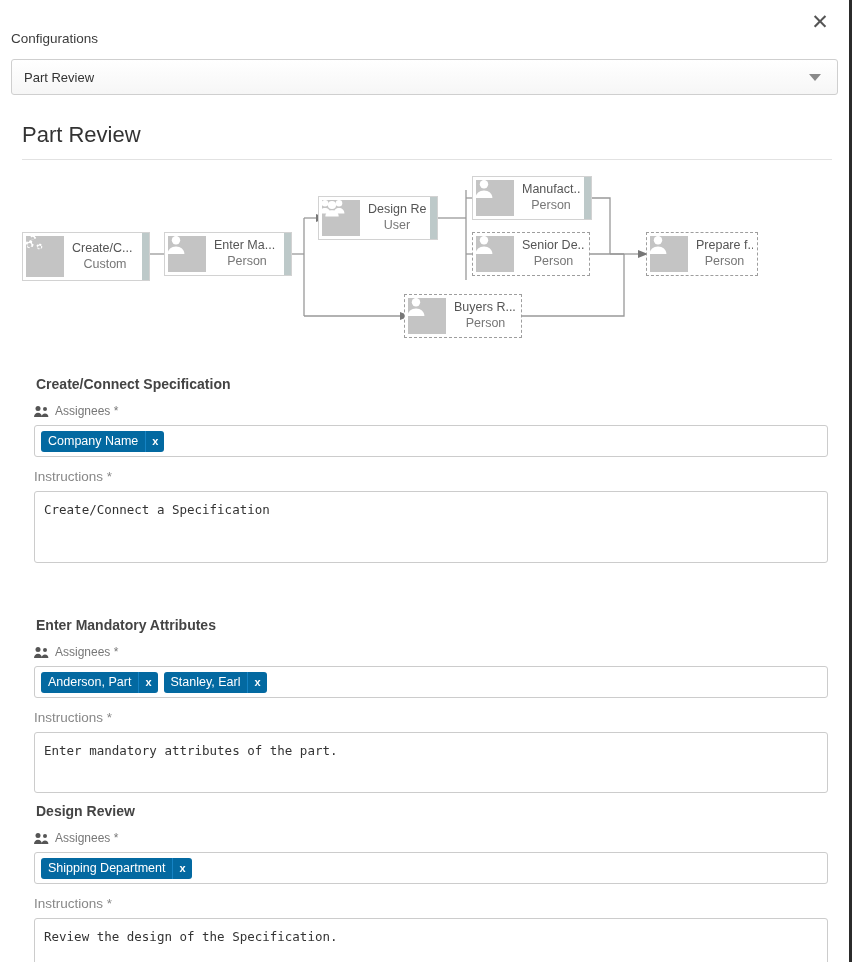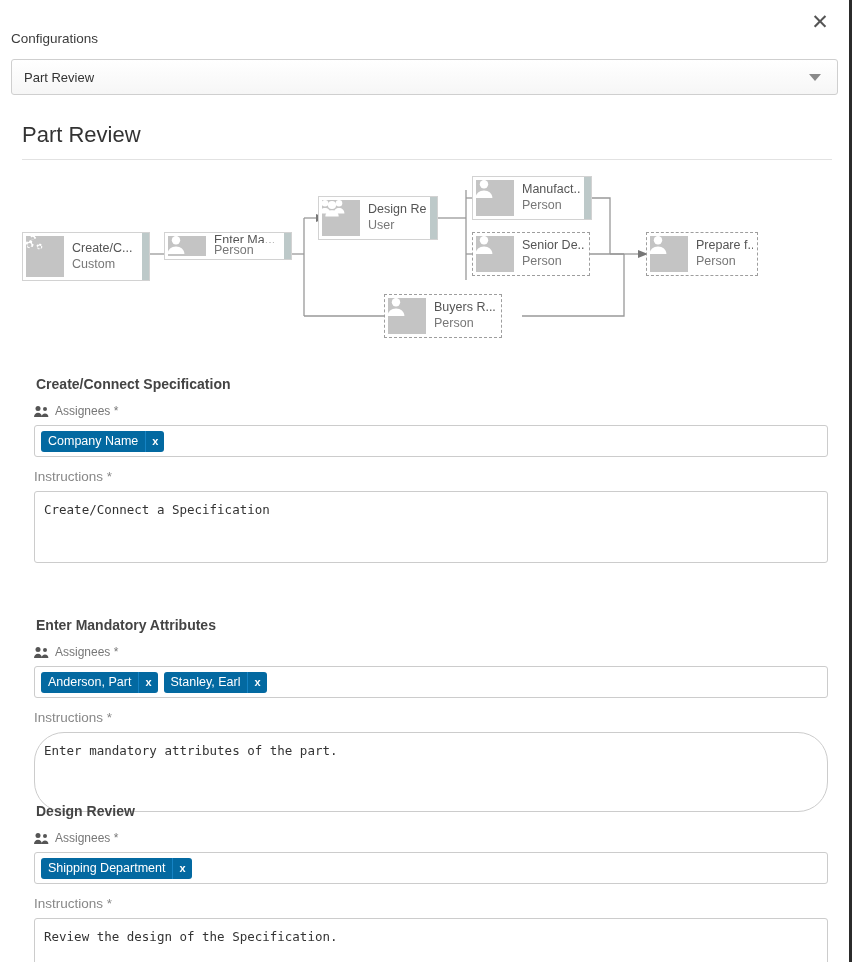--- a/index.html
+++ b/index.html
@@ -87,20 +87,21 @@
     display: flex; flex-direction: column; justify-content: center;
     padding-left: 8px; padding-right: 4px;
   }
   .node .n-name {
     font-size: 12.5px; color: #555; white-space: nowrap;
     overflow: hidden; line-height: 1.25;
   }
   .node .n-type {
     font-size: 12.5px; color: #777; white-space: nowrap;
     line-height: 1.25;
+    text-align: center;
   }
   .node .accent {
     width: 7px; flex: 0 0 7px; background: #bdc9c9;
   }
 
   
   .section { position: absolute; left: 0; width: 852px; }
   .sec-title {
     font-size: 14px; font-weight: bold; color: #444;
     margin-left: 36px;
@@ -217,21 +218,21 @@
           <circle cx="16.6" cy="14" r="1.6" fill="#c4c4c4"></circle>
         </svg>
       </div>
       <div class="txt">
         <div class="n-name">Create/C...</div>
         <div class="n-type">Custom</div>
       </div>
       <div class="accent"></div>
     </div>
 
-    <div class="node solid" style="left:164px; top:70px; width:128px; height:28px;">
+    <div class="node solid" style="left:164px; top:70px; width:128px; height:44px;">
       <div class="thumb">
         <svg width="22" height="22" viewBox="0 0 22 22" fill="#ffffff">
           <circle cx="11" cy="7.2" r="4.2"></circle>
           <path d="M2.6 21c0-4.7 3.8-7.6 8.4-7.6s8.4 2.9 8.4 7.6z"></path>
         </svg>
       </div>
       <div class="txt">
         <div class="n-name">Enter Ma...</div>
         <div class="n-type">Person</div>
       </div>
@@ -276,21 +277,21 @@
           <circle cx="11" cy="7.2" r="4.2"></circle>
           <path d="M2.6 21c0-4.7 3.8-7.6 8.4-7.6s8.4 2.9 8.4 7.6z"></path>
         </svg>
       </div>
       <div class="txt">
         <div class="n-name">Senior De...</div>
         <div class="n-type">Person</div>
       </div>
     </div>
 
-    <div class="node dashed" style="left:384px; top:132px; width:118px; height:44px;">
+    <div class="node dashed" style="left:404px; top:132px; width:118px; height:44px;">
       <div class="thumb">
         <svg width="22" height="22" viewBox="0 0 22 22" fill="#ffffff">
           <circle cx="11" cy="7.2" r="4.2"></circle>
           <path d="M2.6 21c0-4.7 3.8-7.6 8.4-7.6s8.4 2.9 8.4 7.6z"></path>
         </svg>
       </div>
       <div class="txt">
         <div class="n-name">Buyers R...</div>
         <div class="n-type">Person</div>
       </div>
@@ -350,21 +351,21 @@
       <span class="tag">
         <span class="t-label">Anderson, Part</span>
         <span class="t-x">x</span>
       </span>
       <span class="tag">
         <span class="t-label">Stanley, Earl</span>
         <span class="t-x">x</span>
       </span>
     </div>
     <div class="instr-label">Instructions *</div>
-    <div class="instr-box" style="height:80px;border-radius:30px;">Enter mandatory attributes of the part.</div>
+    <div class="instr-box" style="height:61px;">Enter mandatory attributes of the part.</div>
   </div>
 
   <div class="section" style="top:803px;">
     <div class="sec-title">Design Review</div>
     <div class="field-label">
       <span class="people-icon">
         <svg width="15" height="13" viewBox="0 0 15 13" fill="#555555">
           <circle cx="4" cy="3.4" r="2.5"></circle>
             <path d="M0 12c0-2.6 1.8-4.2 4-4.2s4 1.6 4 4.2z"></path>
           <circle cx="11" cy="4" r="2"></circle>

